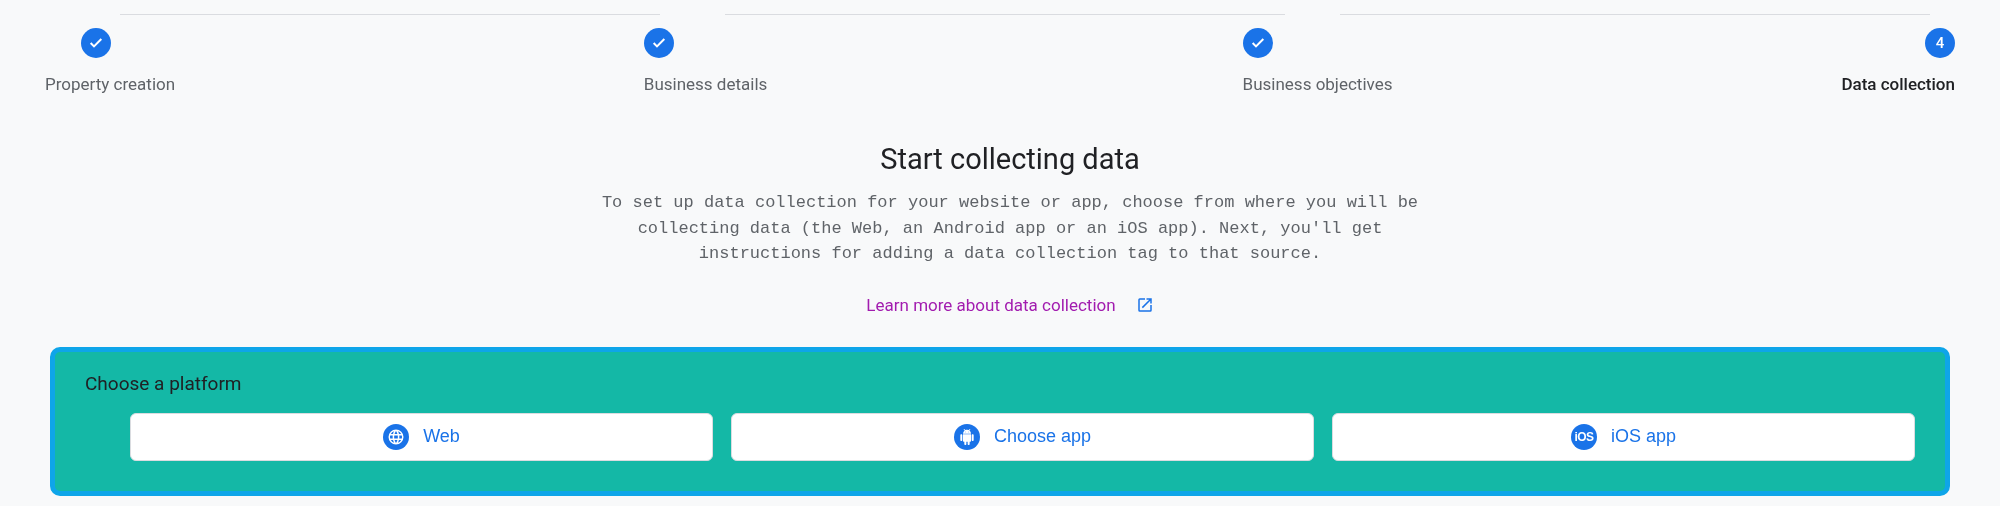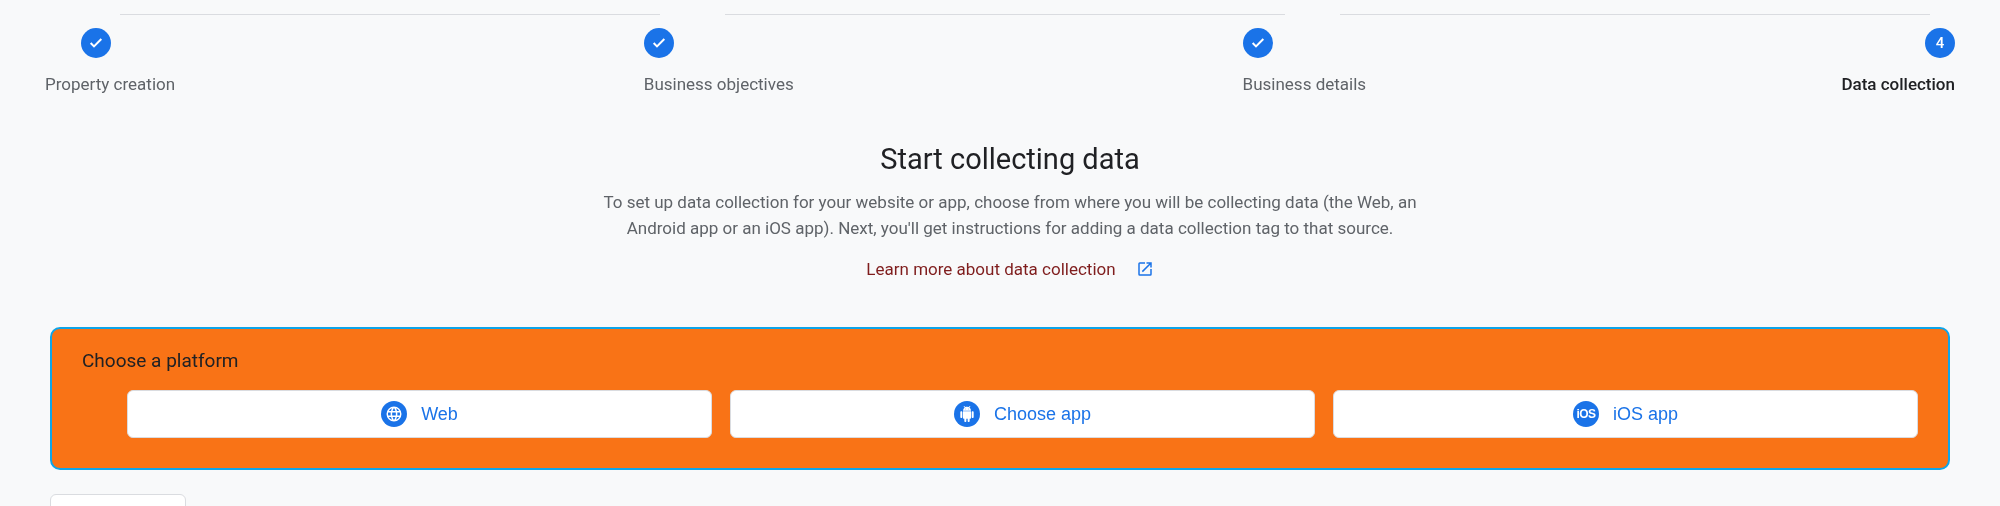--- a/index.html
+++ b/index.html
@@ -67,36 +67,37 @@
       font-size: 29px;
       font-weight: 400;
       color: #202124;
       margin-bottom: 14px;
     }
     .description {
       font-size: 17px;
       color: #5f6368;
       line-height: 1.5;
       max-width: 870px;
-      margin: 0 auto 18px auto;
+      margin: 0 auto 28px auto;
+      font-family: Liberation Mono, monospace;
     }
     .learn-more {
       display: inline-flex;
       align-items: center;
-      color: #7f1d1d;
+      color: #a21caf;
       font-size: 17px;
       text-decoration: none;
       cursor: pointer;
       gap: 20px;
     }
     .card {
-      background: #f97316;
-      border: 2px solid #0ea5e9;
+      background: #14b8a6;
+      border: 5px solid #0ea5e9;
       border-radius: 10px;
-      margin: 48px 50px 0 50px;
+      margin: 32px 50px 0 50px;
       padding: 20px 30px 30px 30px;
     }
     .card-title {
       font-size: 19px;
       color: #202124;
       font-weight: 400;
       margin-bottom: 18px;
     }
     .platform-row {
       display: flex;
@@ -161,30 +162,30 @@
     </div>
     <div class="step-label">Property creation</div>
   </div>
 
   <div class="step">
     <div class="step-circle">
       <svg class="check-svg" viewBox="0 0 24 24" fill="none" stroke="white" stroke-width="3">
           <polyline points="20 6 9 17 4 12"></polyline>
         </svg>
     </div>
-    <div class="step-label">Business objectives</div>
+    <div class="step-label">Business details</div>
   </div>
 
   <div class="step">
     <div class="step-circle">
       <svg class="check-svg" viewBox="0 0 24 24" fill="none" stroke="white" stroke-width="3">
           <polyline points="20 6 9 17 4 12"></polyline>
         </svg>
     </div>
-    <div class="step-label">Business details</div>
+    <div class="step-label">Business objectives</div>
   </div>
 
   <div class="step active">
     <div class="step-circle">4</div>
     <div class="step-label">Data collection</div>
   </div>
 </div>
 
 <div class="content">
   <h1 class="title">Start collecting data</h1>

